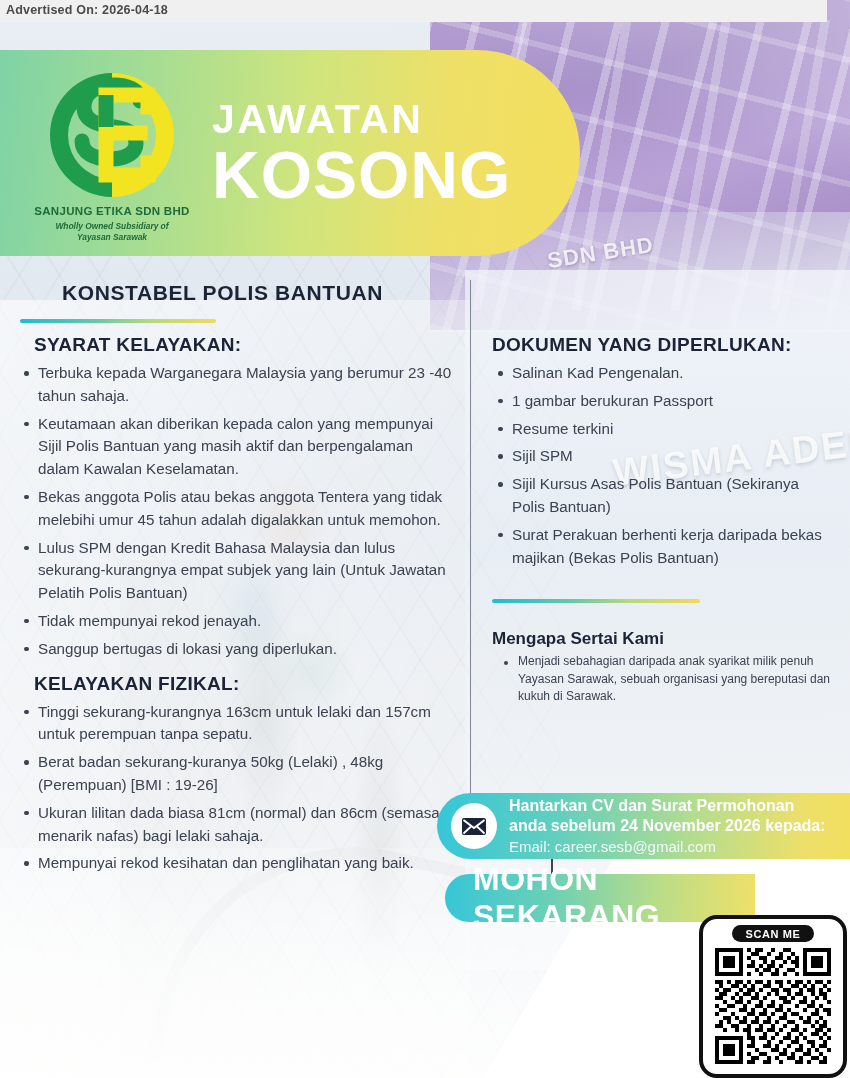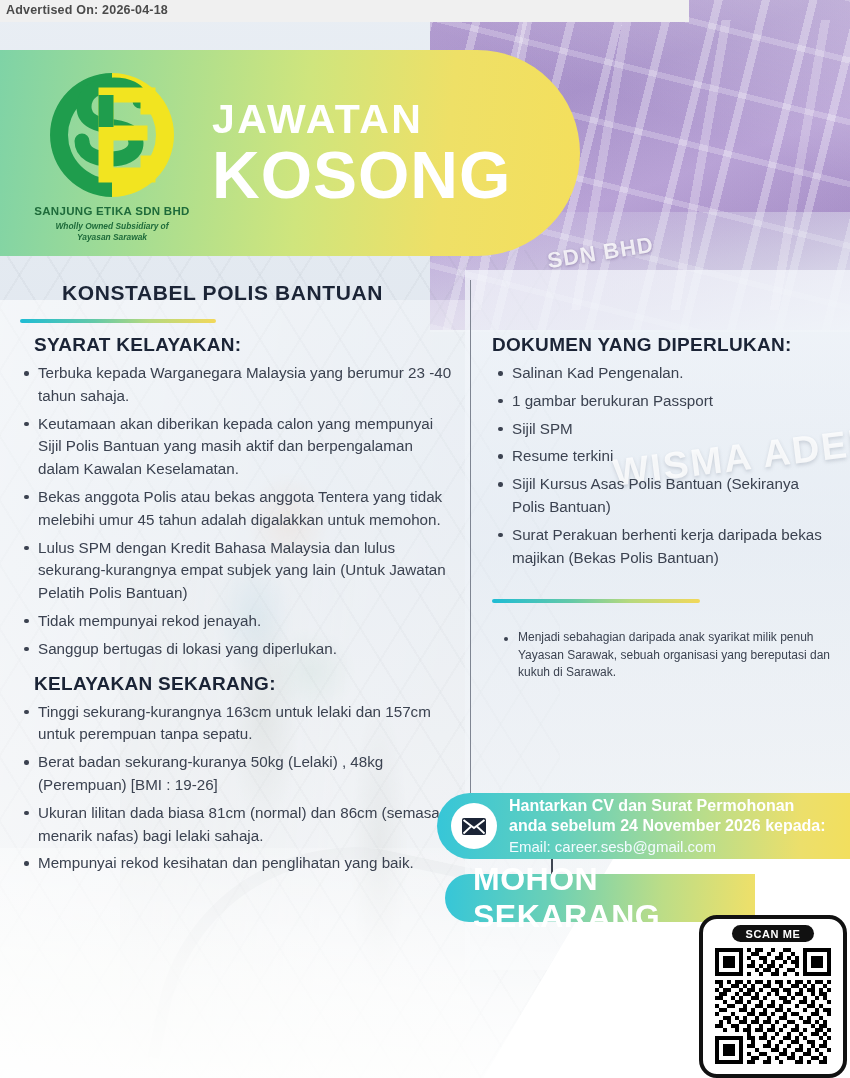--- a/index.html
+++ b/index.html
@@ -4,21 +4,21 @@
 <style>
   html,body{margin:0;padding:0;}
   body{
     width:850px;height:1078px;overflow:hidden;
     font-family:"Liberation Sans", sans-serif;
     background:#ffffff;position:relative;
   }
   .page{position:relative;width:850px;height:1078px;overflow:hidden;background:#fff;}
 
   
-  .adbar{position:absolute;left:0;top:0;width:689px;height:22px;background:#f0f0f0;z-index:60;}
+  .adbar{position:absolute;left:0;top:0;width:827px;height:22px;background:#f0f0f0;z-index:60;}
   .adbar span{
     position:absolute;left:6px;top:3px;font-size:12.5px;font-weight:bold;
     color:#4a4a4a;letter-spacing:.2px;
   }
 
   
   .bg{position:absolute;left:0;top:0;width:850px;height:1078px;z-index:0;overflow:hidden;}
   .bg-sky{
     position:absolute;left:0;top:0;width:850px;height:1078px;
     background:
@@ -281,42 +281,43 @@
     <h2 class="sec indent">SYARAT KELAYAKAN:</h2>
     <ul class="list">
       <li>Terbuka kepada Warganegara Malaysia yang berumur 23 -40 tahun sahaja.</li>
       <li>Keutamaan akan diberikan kepada calon yang mempunyai Sijil Polis Bantuan yang masih aktif dan berpengalaman dalam Kawalan Keselamatan.</li>
       <li>Bekas anggota Polis atau bekas anggota Tentera yang tidak melebihi umur 45 tahun adalah digalakkan untuk memohon.</li>
       <li>Lulus SPM dengan Kredit Bahasa Malaysia dan lulus sekurang-kurangnya empat subjek yang lain (Untuk Jawatan Pelatih Polis Bantuan)</li>
       <li>Tidak mempunyai rekod jenayah.</li>
       <li>Sanggup bertugas di lokasi yang diperlukan.</li>
     </ul>
     <div class="physical">
-      <h2 class="sec indent">KELAYAKAN SEKARANG:</h2>
+      <h2 class="sec indent">KELAYAKAN FIZIKAL:</h2>
       <ul class="list">
         <li>Tinggi sekurang-kurangnya 163cm untuk lelaki dan 157cm untuk perempuan tanpa sepatu.</li>
         <li>Berat badan sekurang-kuranya 50kg (Lelaki) , 48kg (Perempuan) [BMI : 19-26]</li>
         <li>Ukuran lilitan dada biasa 81cm (normal) dan 86cm (semasa menarik nafas) bagi lelaki sahaja.</li>
         <li>Mempunyai rekod kesihatan dan penglihatan yang baik.</li>
       </ul>
     </div>
   </div>
 
   <div class="col-right">
     <h2 class="sec">DOKUMEN YANG DIPERLUKAN:</h2>
     <ul class="list">
       <li>Salinan Kad Pengenalan.</li>
       <li>1 gambar berukuran Passport</li>
+      <li>Resume terkini</li>
       <li>Sijil SPM</li>
-      <li>Resume terkini</li>
       <li>Sijil Kursus Asas Polis Bantuan (Sekiranya Polis Bantuan)</li>
       <li>Surat Perakuan berhenti kerja daripada bekas majikan (Bekas Polis Bantuan)</li>
     </ul>
     <div class="why-wrap">
       <div class="rule" style="width:208px;margin-bottom:26px;"></div>
+      <h3 class="why">Mengapa Sertai Kami</h3>
       <ul class="why-list">
         <li>Menjadi sebahagian daripada anak syarikat milik penuh Yayasan Sarawak, sebuah organisasi yang bereputasi dan kukuh di Sarawak.</li>
       </ul>
     </div>
   </div>
 
   <div class="cta">
     <div class="cta-icon">
       <svg width="26" height="19" viewBox="0 0 26 19">
         <rect x="1" y="1" width="24" height="17" rx="2" fill="#1b2436"></rect>

